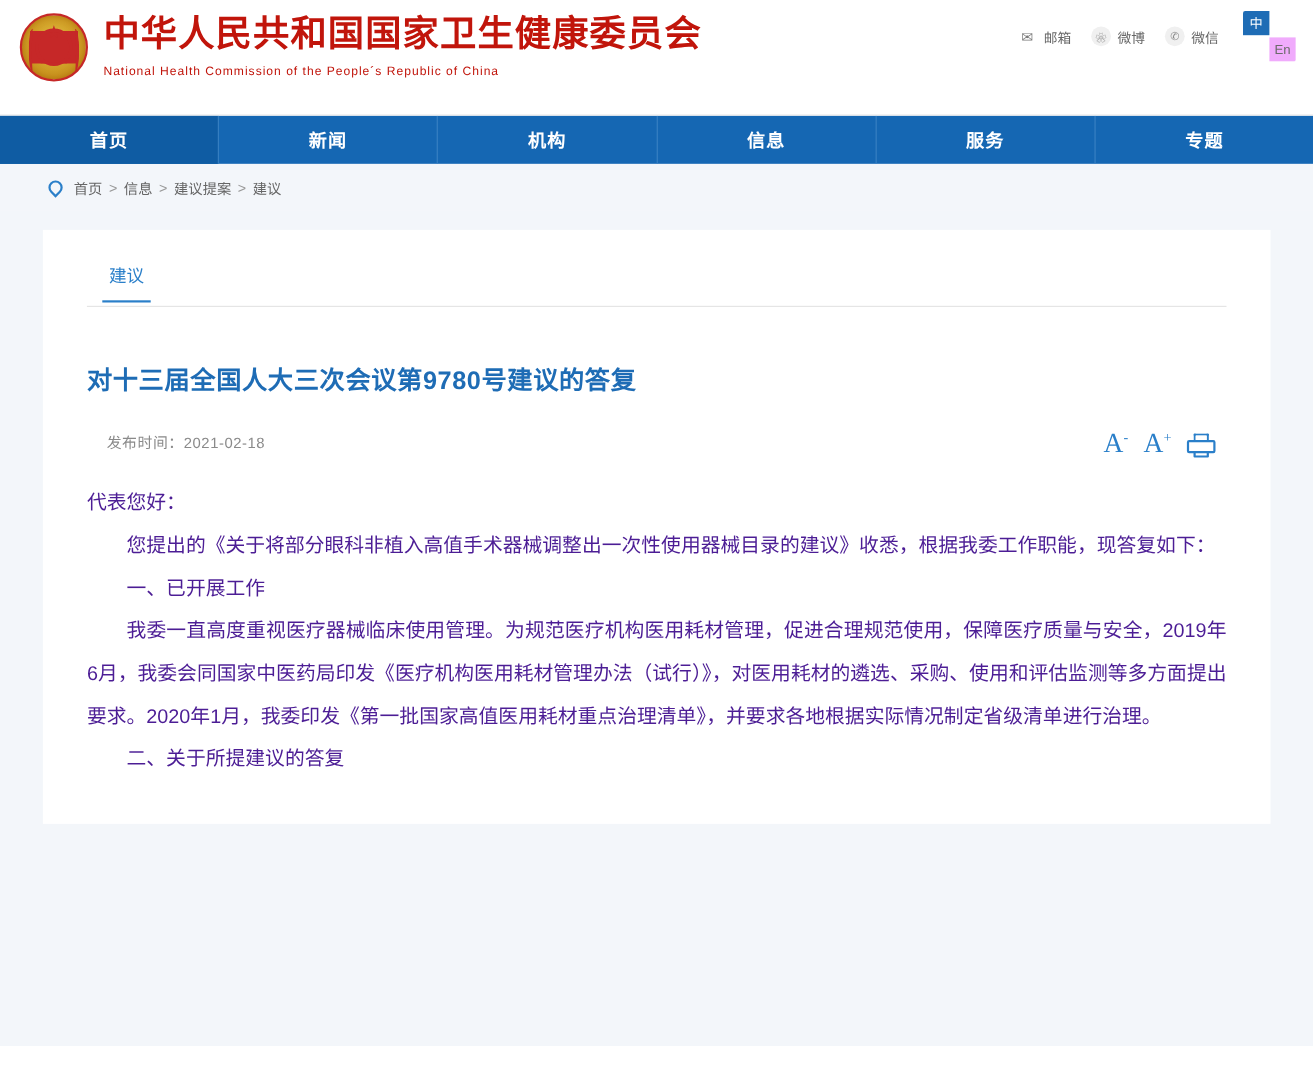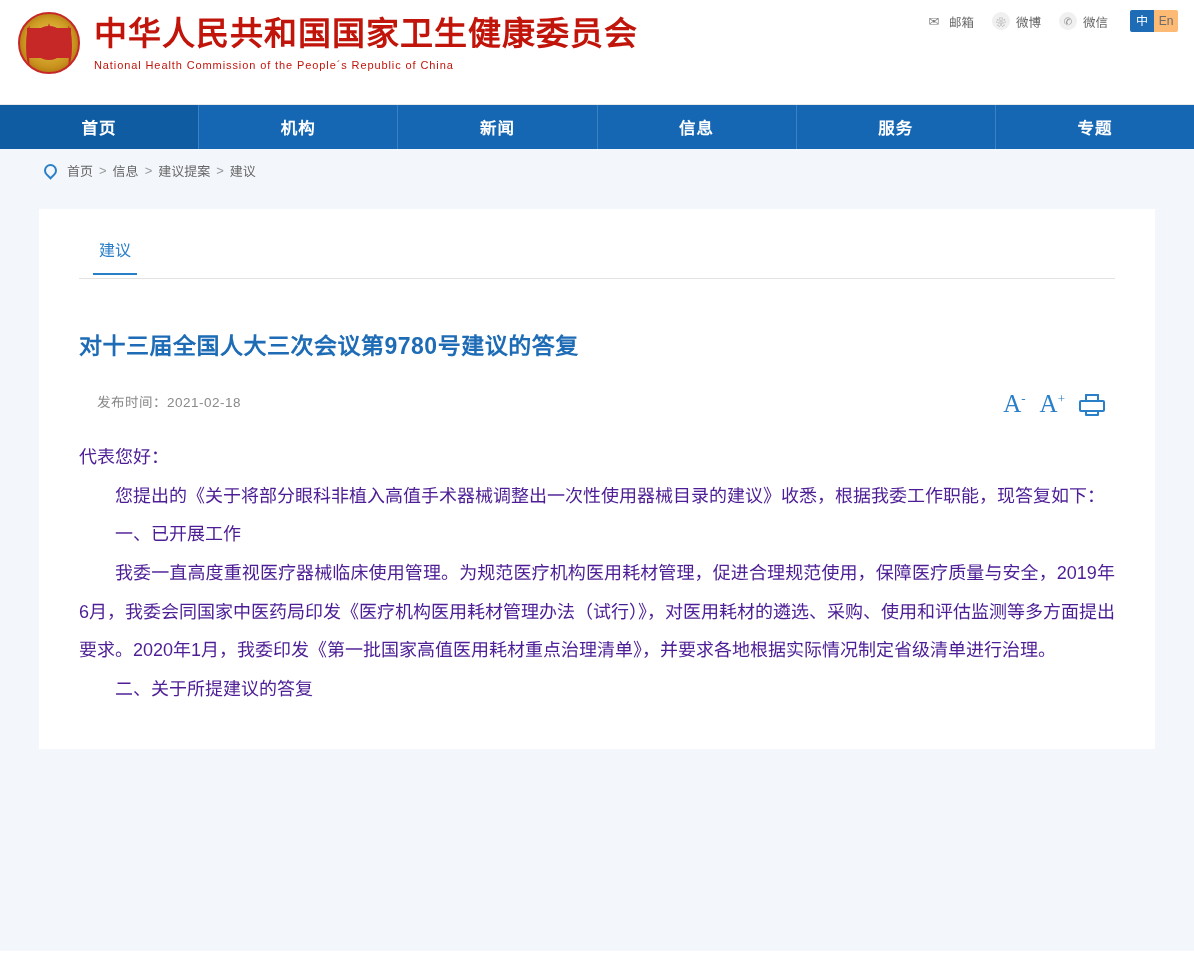--- a/index.html
+++ b/index.html
@@ -77,20 +77,21 @@
   .emblem .wheat-l { left: 6px; }
   .emblem .wheat-r { right: 6px; transform: scaleX(-1); }
   .brand-text { margin-left: 14px; }
   .brand-cn {
     font-size: 33px;
     font-weight: bold;
     color: #c1150b;
     letter-spacing: 1px;
     white-space: nowrap;
     line-height: 1.15;
+    font-family: Liberation Mono, monospace;
   }
   .brand-en {
     font-size: 11px;
     font-weight: normal;
     color: #c1150b;
     letter-spacing: 0.9px;
     margin-top: 6px;
     white-space: nowrap;
   }
   .header-tools {
@@ -132,21 +133,21 @@
   }
   .lang-switch span {
     display: inline-block;
     width: 24px; height: 22px;
     line-height: 22px;
     text-align: center;
     font-size: 12px;
     cursor: pointer;
   }
   .lang-cn { background: #1e6cb5; color: #fff; }
-  .lang-en { background: #fdba74; color: #6b6b6b; }
+  .lang-en { background: #f0abfc; color: #6b6b6b; margin-top: 24px; }
 
   
   .main-nav {
     display: flex;
     height: 44px;
     background: #1567b3;
   }
   .main-nav a {
     flex: 1 1 0;
     display: flex;
@@ -313,22 +314,22 @@
     </div>
     <div class="lang-switch">
       <span class="lang-cn">中</span>
       <span class="lang-en">En</span>
     </div>
   </div>
 </div>
 
 <nav class="main-nav">
   <a href="#" class="active">首页</a>
+  <a href="#">新闻</a>
   <a href="#">机构</a>
-  <a href="#">新闻</a>
   <a href="#">信息</a>
   <a href="#">服务</a>
   <a href="#">专题</a>
 </nav>
 
 <div class="crumb-wrap">
   <span class="crumb-pin"></span>
   <a href="#">首页</a>
   <span class="crumb-sep">&gt;</span>
   <a href="#">信息</a>

